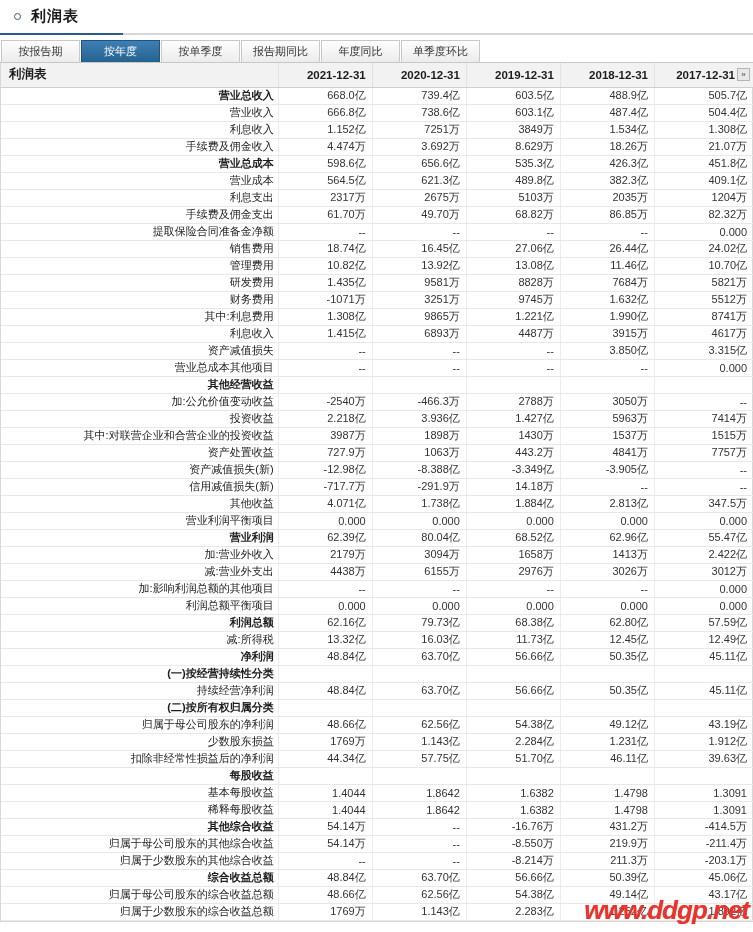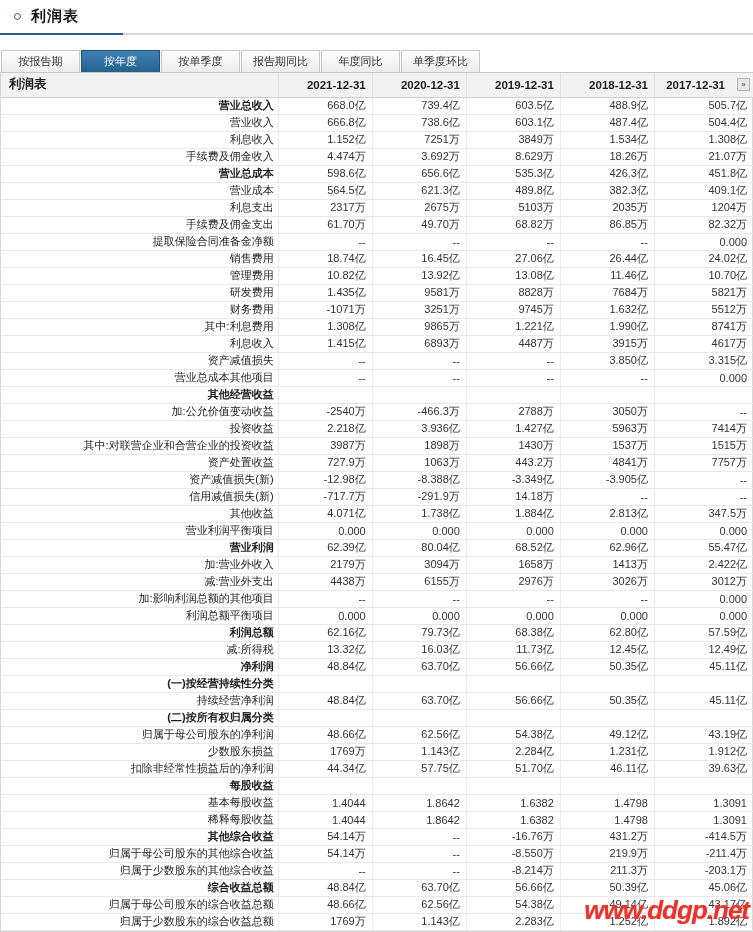--- a/index.html
+++ b/index.html
@@ -45,21 +45,21 @@
     position: absolute;
     left: 0; top: 0;
     width: 123px; height: 2px;
     background: #2d5a8e;
   }
 
   
   .tabs {
     display: flex;
     height: 23px;
-    margin-top: 15px;
+    margin-top: 5px;
     padding-left: 1px;
     border-bottom: 1px solid #c8c8c8;
     background: #ffffff;
   }
   .tab {
     width: 79px;
     height: 22px;
     margin-right: 1px;
     font-size: 11px;
     color: #333333;
@@ -107,21 +107,21 @@
     color: #1c1c1c;
     text-align: right;
     padding: 0 6px;
     white-space: nowrap;
   }
   table.fin thead th.h-label {
     text-align: left;
     padding-left: 8px;
     font-size: 12.5px;
   }
-  table.fin thead th.h-last { position: relative; padding-right: 28px; }
+  table.fin thead th.h-last { position: relative; padding-right: 18px; }
   .scroll-more {
     position: absolute;
     right: 3px; top: 5px;
     width: 13px; height: 13px;
     border: 1px solid #b4b4b4;
     background: #e8e8e8;
     color: #6d6d6d;
     font-size: 8px;
     line-height: 11px;
     text-align: center;

